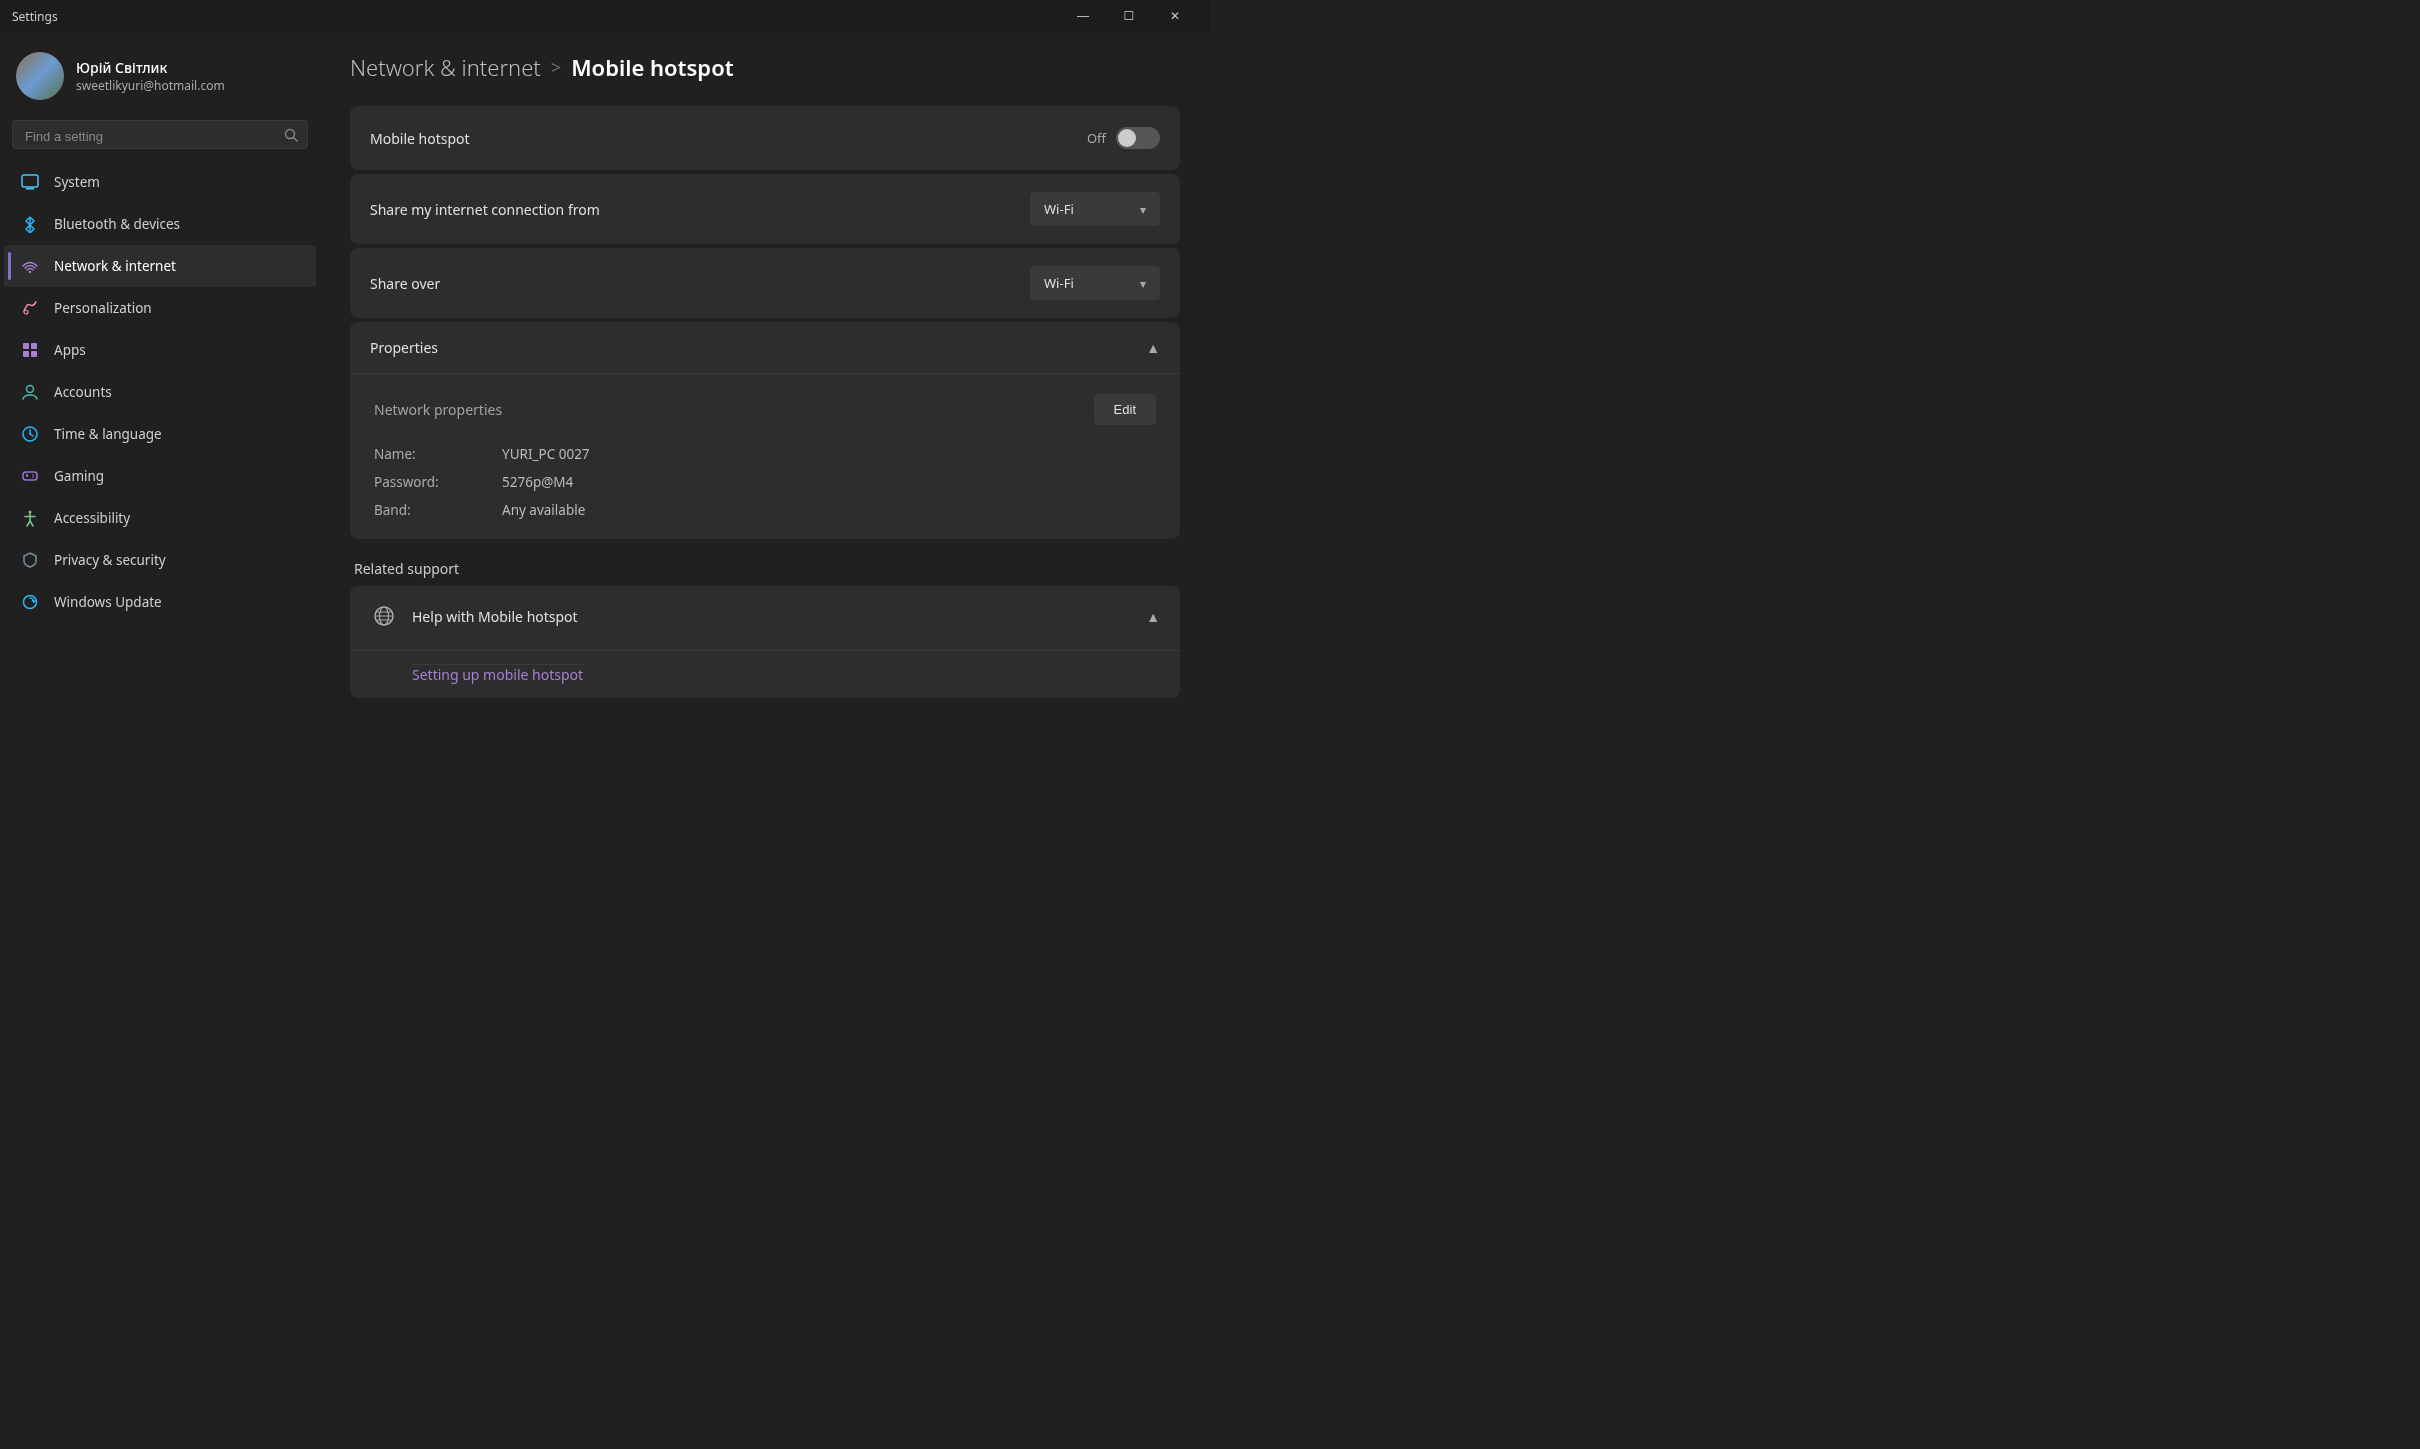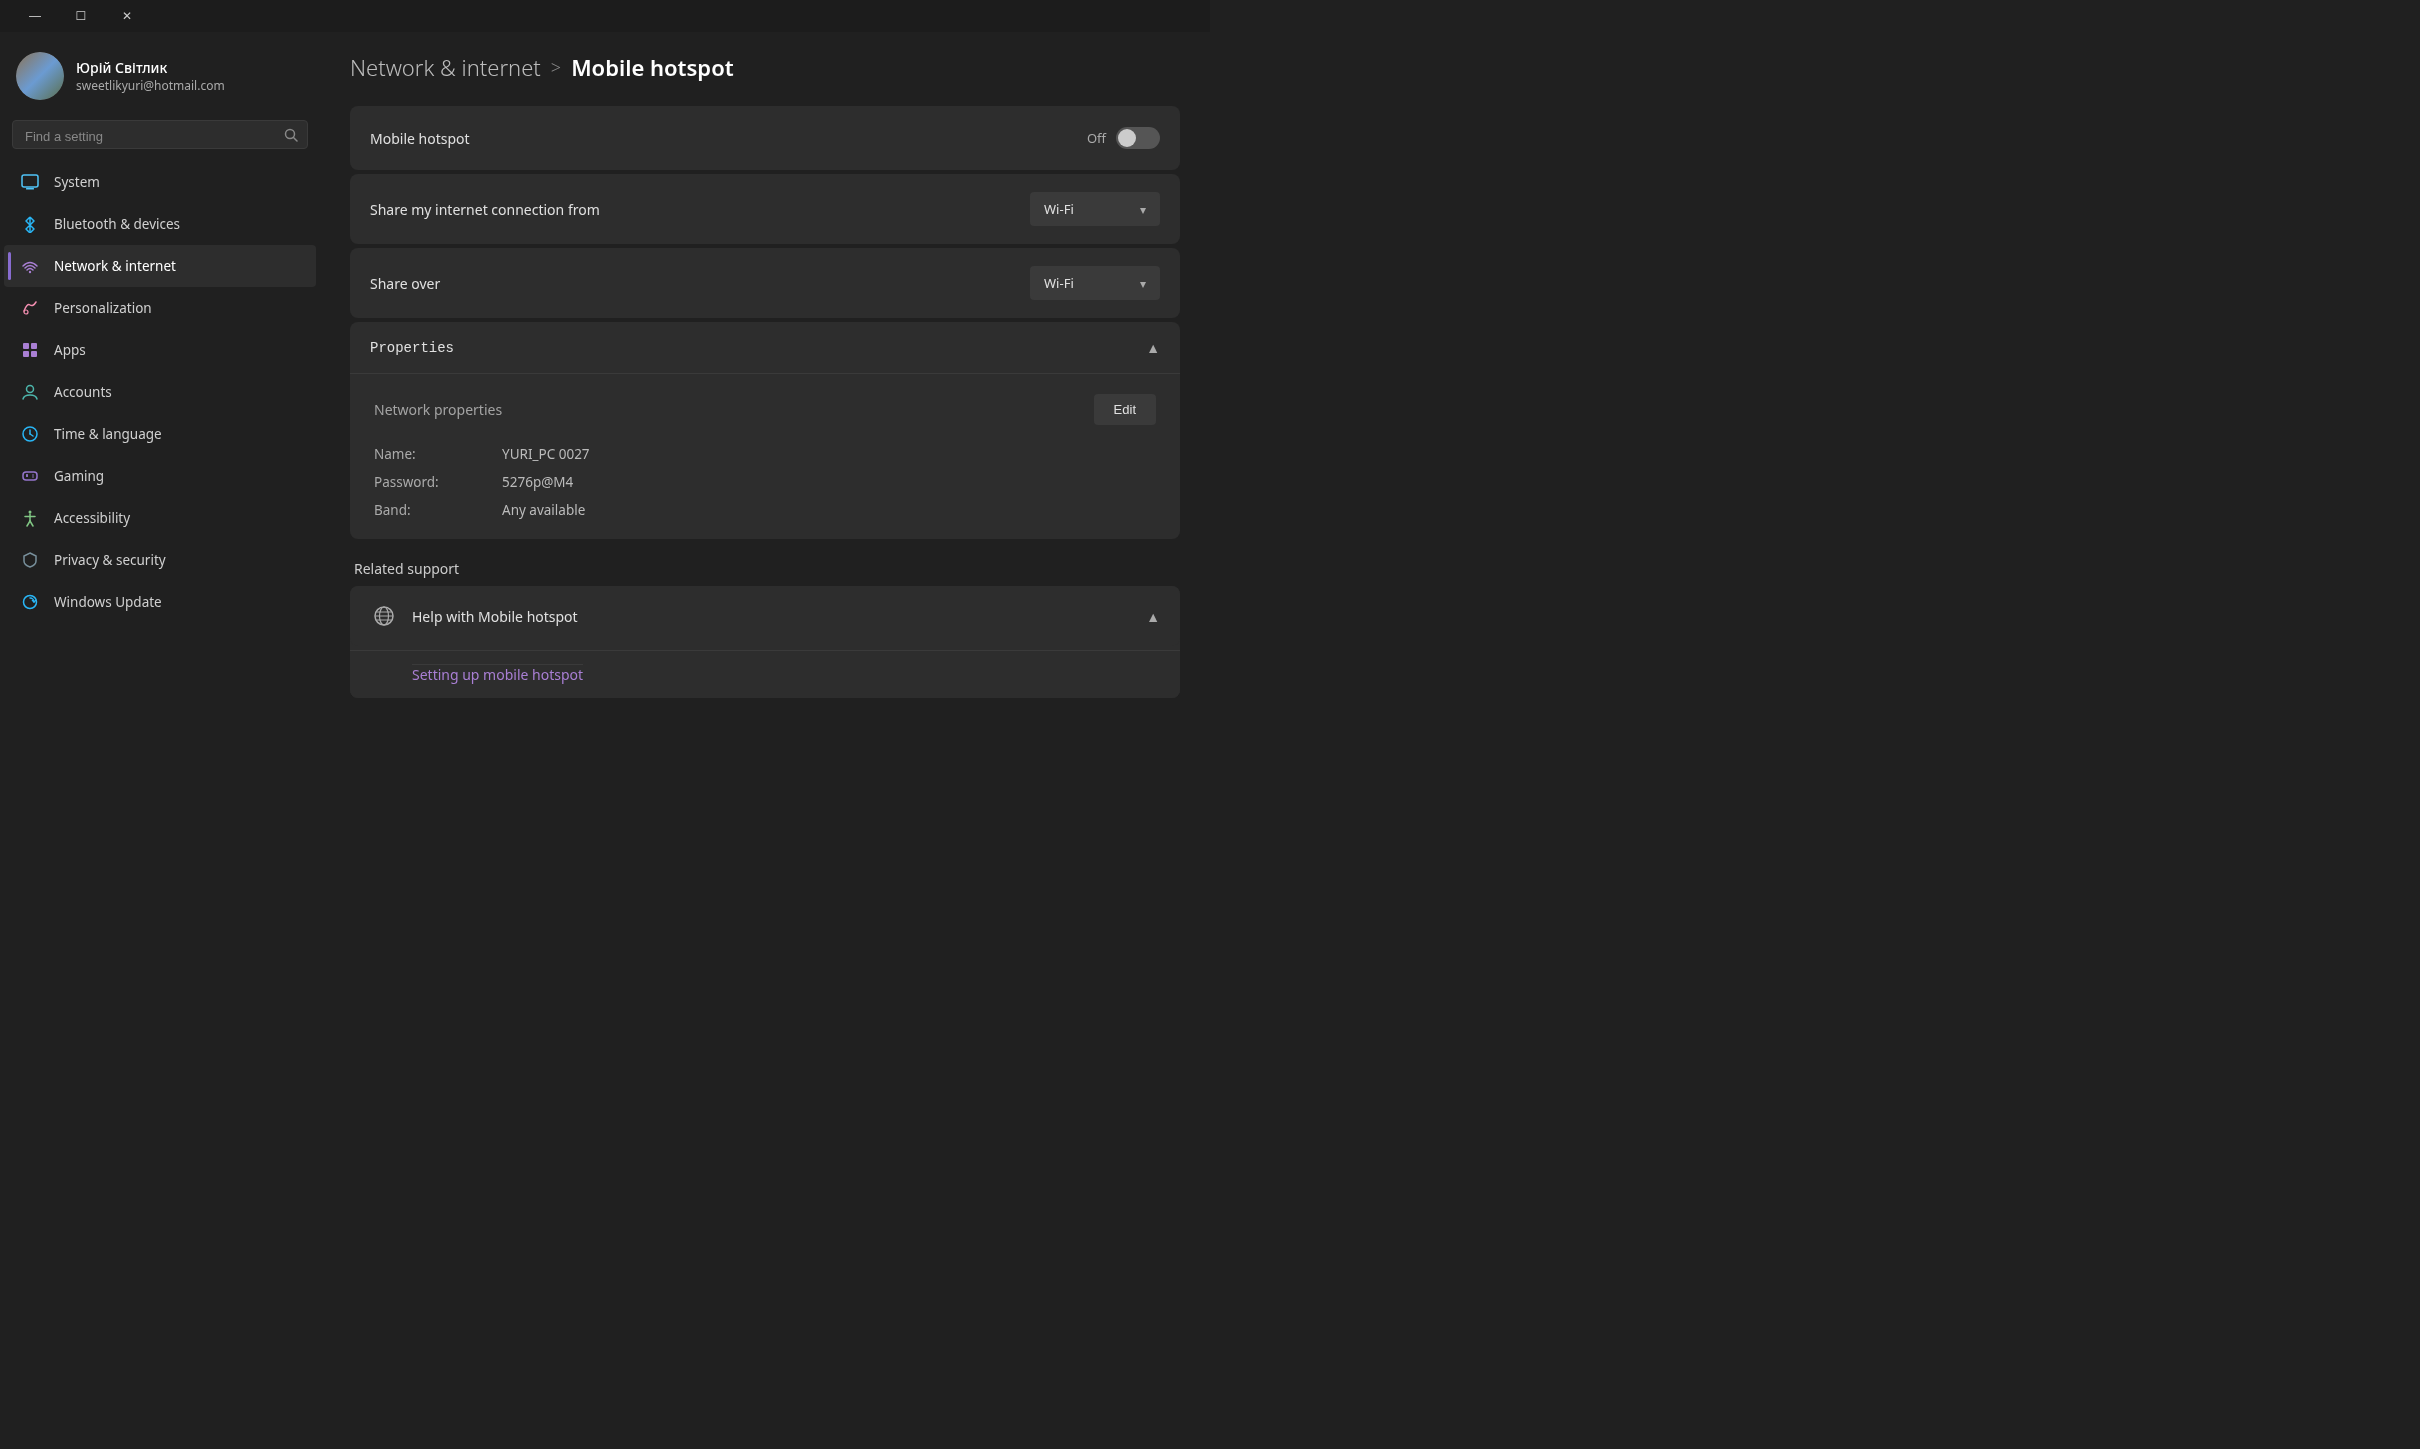--- a/index.html
+++ b/index.html
@@ -238,21 +238,20 @@
     .properties-header {
       display: flex;
       align-items: center;
       padding: 16px 20px;
       cursor: pointer;
     }
     .properties-header .prop-label {
       flex: 1;
       font-size: 14px;
       color: #e0e0e0;
-      font-family: Liberation Mono, monospace;
     }
     .properties-header .chevron { color: #aaa; font-size: 14px; }
     .properties-body {
       border-top: 1px solid #3a3a3a;
       padding: 20px 24px;
     }
     .prop-top {
       display: flex;
       align-items: center;
       justify-content: space-between;
@@ -319,20 +318,21 @@
 
     
     svg { display: block; }
   </style>
 </head>
 <body>
 
 <div class="window">
 
   <div class="titlebar">
+    <span class="titlebar-title">Settings</span>
     <div class="titlebar-controls">
       <button class="titlebar-btn">—</button>
       <button class="titlebar-btn">☐</button>
       <button class="titlebar-btn close">✕</button>
     </div>
   </div>
 
   <div class="content">
 
     <div class="sidebar">

